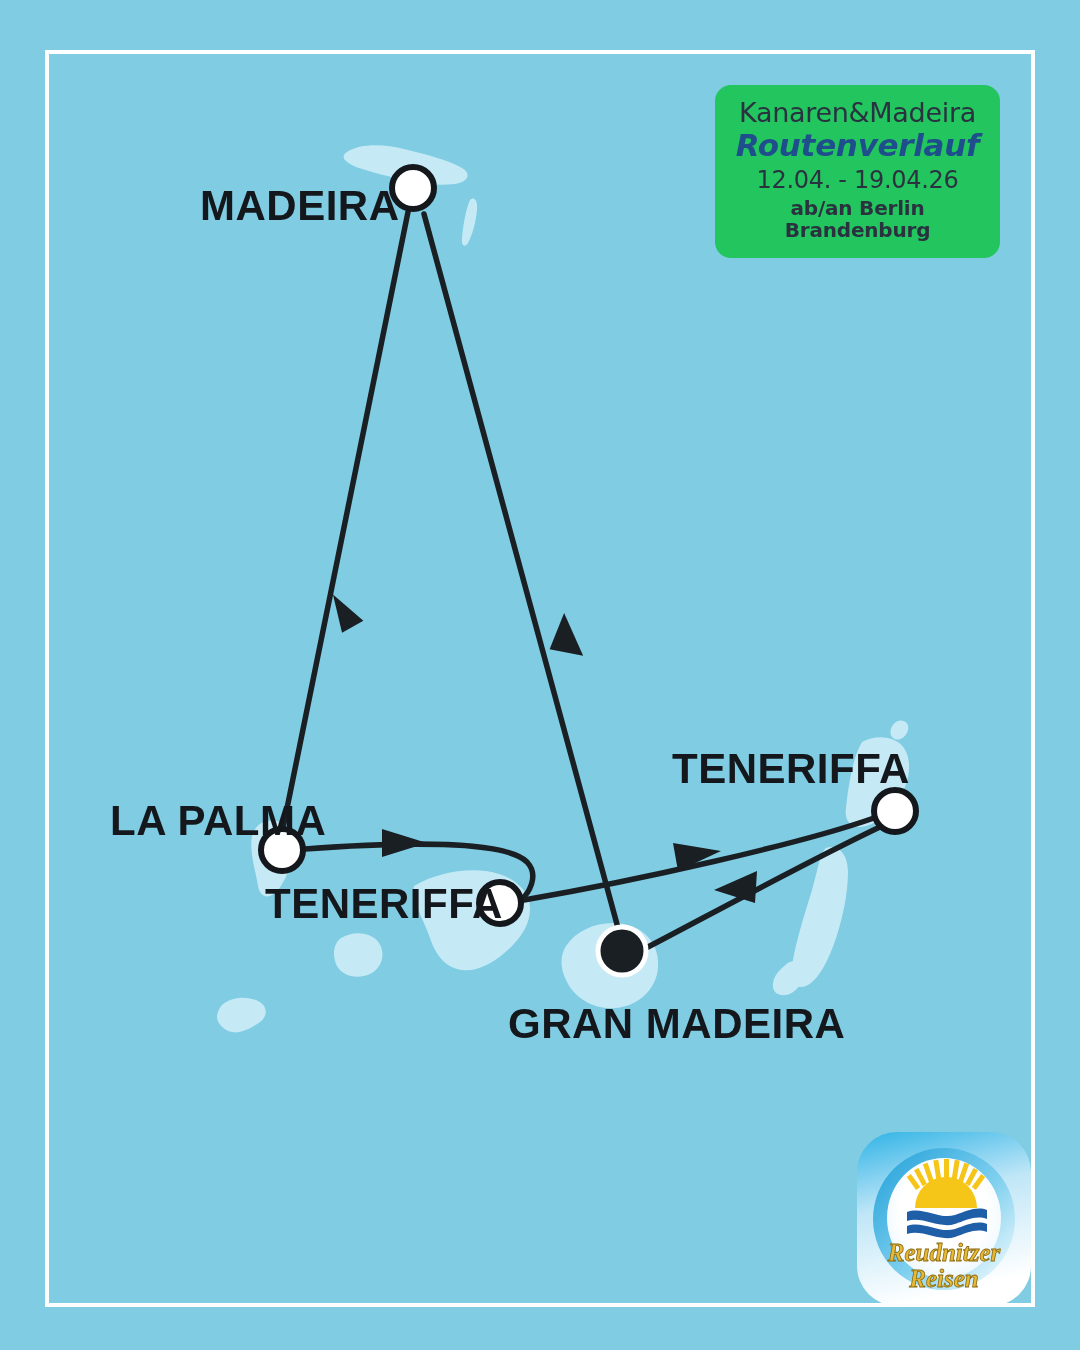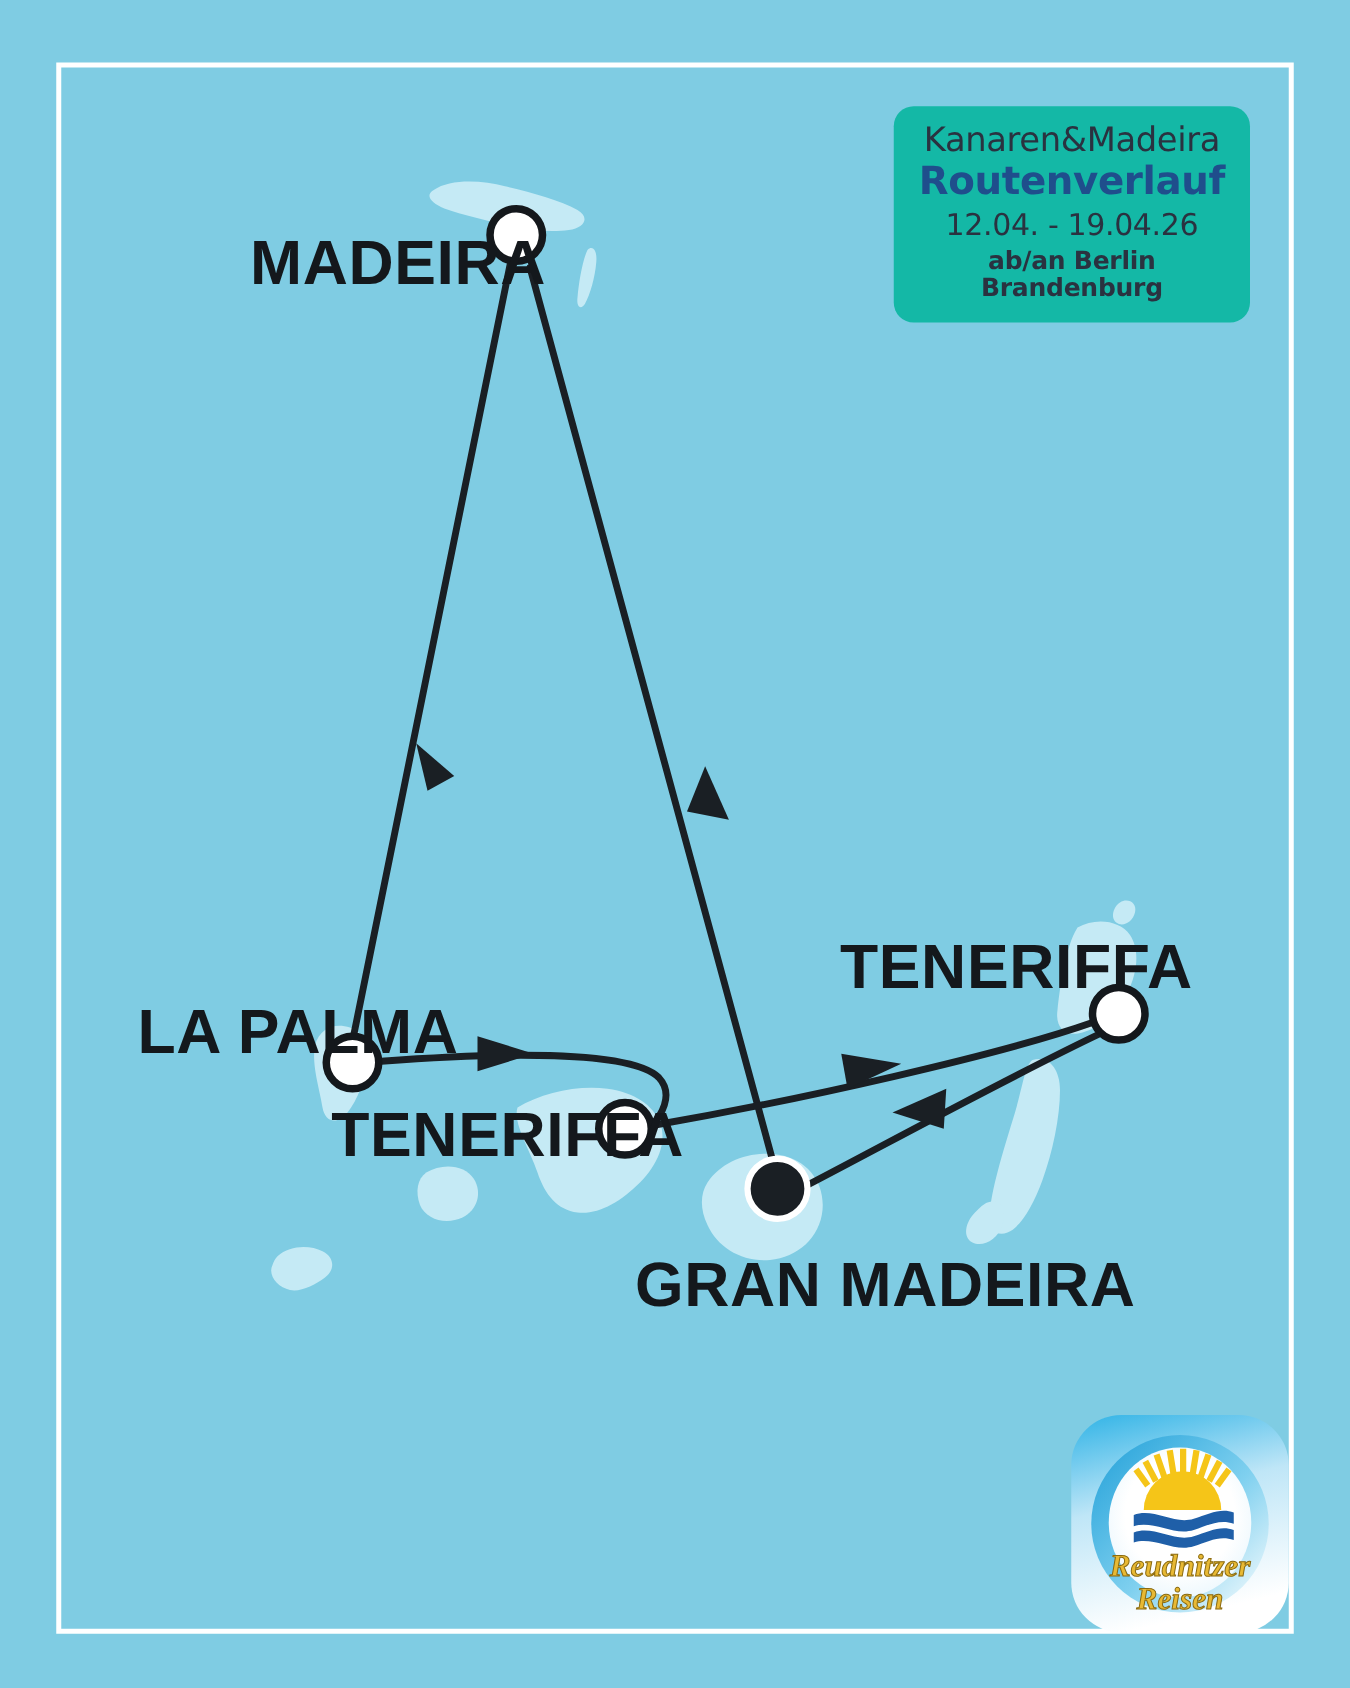--- a/index.html
+++ b/index.html
@@ -43,55 +43,56 @@
     width: 1080px;
     height: 1350px;
   }
 
   
   .place-label {
     position: absolute;
     color: #14181c;
     font-family: "Liberation Sans", sans-serif;
     font-weight: 700;
-    font-size: 50px;
+    font-size: 42px;
     letter-spacing: 0.5px;
     white-space: nowrap;
     line-height: 1;
   }
   #label-madeira      { left: 200px; top: 185px; }
   #label-la-palma     { left: 110px; top: 800px; }
   #label-teneriffa    { left: 265px; top: 883px; }
   #label-lanzarote    { left: 672px; top: 748px; }
   #label-gran-canaria { left: 508px; top: 1003px; }
 
   
   #legend-card {
     position: absolute;
     left: 715px;
     top: 85px;
     width: 285px;
     height: 173px;
-    background: #14b8a6;
+    background: #22c55e;
     border-radius: 16px;
     box-sizing: border-box;
     padding: 14px 10px 10px 10px;
     text-align: center;
   }
   #legend-title {
     font-family: "DejaVu Sans", sans-serif;
     font-size: 27px;
     color: #2a3240;
     line-height: 1.05;
     letter-spacing: -0.3px;
   }
   #legend-subtitle {
     font-family: "DejaVu Sans", sans-serif;
     font-size: 31px;
     font-weight: 700;
+    font-style: italic;
     color: #1f4e8c;
     line-height: 1.1;
     margin-top: 1px;
     letter-spacing: -0.3px;
   }
   #legend-dates {
     font-family: "DejaVu Sans", sans-serif;
     font-size: 24px;
     color: #2a3240;
     line-height: 1.15;

